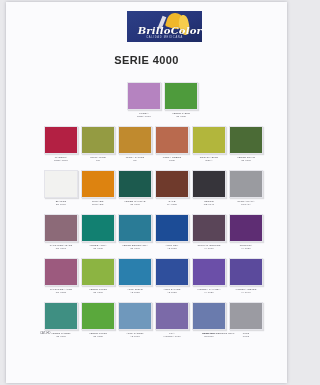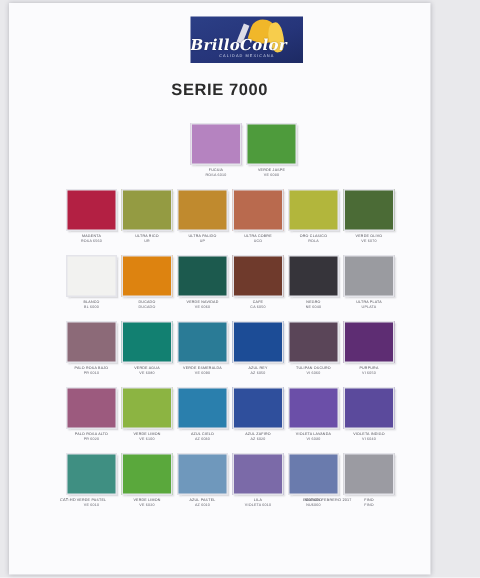--- a/index.html
+++ b/index.html
@@ -19,21 +19,21 @@
     background:linear-gradient(160deg,#2c3f86 0%,#26357a 55%,#1d2a63 100%);
     overflow:hidden;
   }
   #logo .swoosh{position:absolute;}
   #logo .s1{left:40px;top:2px;width:17px;height:16px;border-radius:50% 50% 50% 10%;
     background:#f0b72a;transform:rotate(18deg);}
   #logo .s2{left:52px;top:4px;width:10px;height:20px;border-radius:60% 40% 50% 50%;
     background:#f7cd4c;transform:rotate(-12deg);}
   #logo .s3{left:33px;top:5px;width:4px;height:13px;background:#dcdce8;transform:rotate(22deg);}
   #logo .brand{
-    position:absolute;left:0;right:0;top:14px;text-align:left;
+    position:absolute;left:0;right:0;top:14px;text-align:right;
     font-family:"DejaVu Serif", serif;font-style:italic;font-weight:bold;
     font-size:10px;color:#ffffff;letter-spacing:.2px;
     text-shadow:0 0 1px rgba(0,0,0,.4);
   }
   #logo .tag{
     position:absolute;left:0;right:0;top:25px;text-align:center;
     font-size:2.6px;color:#cfd5ea;letter-spacing:.7px;
   }
   #title{
     position:absolute;left:0;right:0;top:52px;text-align:center;
@@ -62,21 +62,21 @@
 <div id="sheet">
 
   <div id="logo">
     <span class="swoosh s1"></span>
     <span class="swoosh s2"></span>
     <span class="swoosh s3"></span>
     <div class="brand">BrilloColor</div>
     <div class="tag">CALIDAD MEXICANA</div>
   </div>
 
-  <div id="title">SERIE 7000</div>
+  <div id="title">SERIE 4000</div>
 
   <div id="grid">
       <div class="row" style="top: 80px;">
         <div class="cell" style="left: 121px;">
           <div class="sw" style="background: rgb(181, 131, 192);"></div>
           <div class="lbl">
             <div>FUCSIA</div>
             <div class="code">ROSA 6010</div>
           </div>
         </div>

